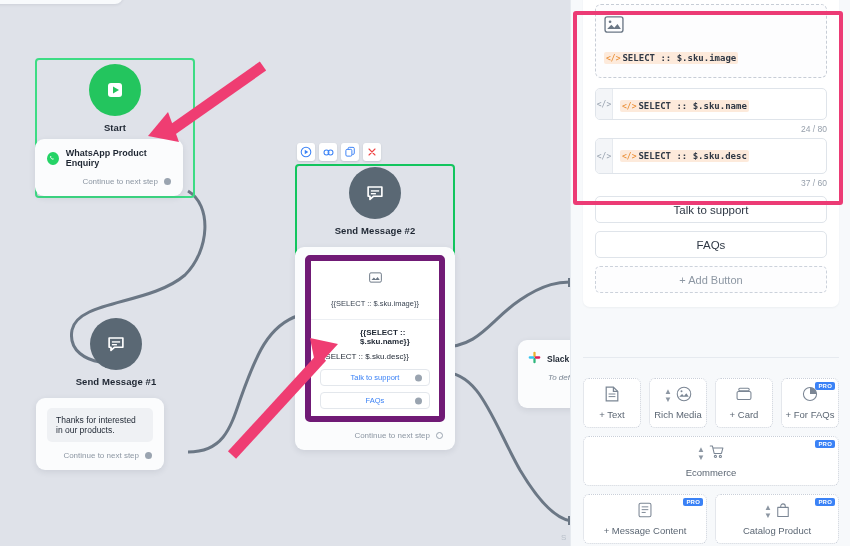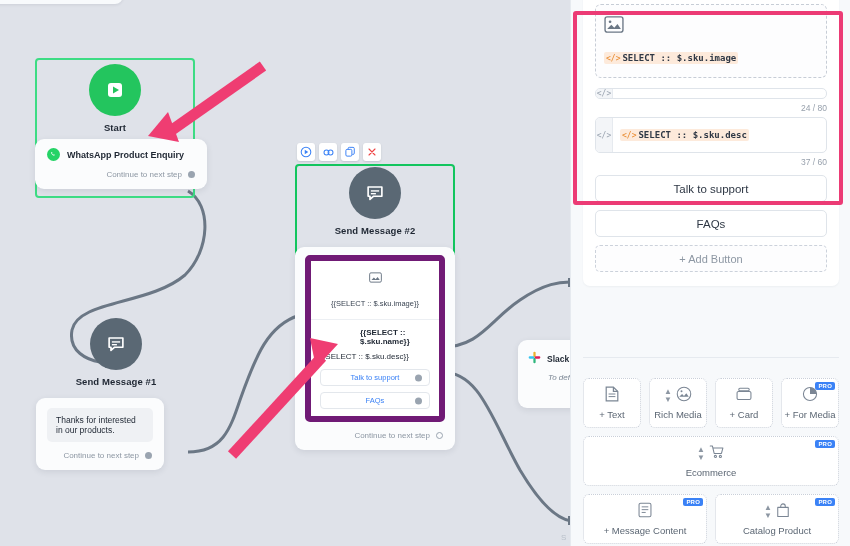--- a/index.html
+++ b/index.html
@@ -292,21 +292,21 @@
     <div class="node-head">
       <div class="circle green">
         <svg width="20" height="20" viewBox="0 0 20 20" aria-hidden="true">
           <rect x="3" y="3" width="14" height="14" rx="3" fill="#fff"></rect>
           <polygon points="8,6.5 14,10 8,13.5" fill="#23c55e"></polygon>
         </svg>
       </div>
       <div class="node-title">Start</div>
     </div>
   </div>
-  <div class="card" style="left:35px; top:139px; width:172px;">
+  <div class="card" style="left:35px; top:139px; width:148px;">
     <div class="wa-row">
       <span class="wa-icon">
         <svg width="9" height="9" viewBox="0 0 12 12" aria-hidden="true">
           <path d="M3.2 3.0c.2-.3.5-.3.7-.2l.6.8c.1.2 0 .4-.1.5l-.3.3c-.1.1-.1.2 0 .4.3.6.8 1.1 1.4 1.4.2.1.3.1.4 0l.3-.3c.1-.2.3-.2.5-.1l.8.5c.2.2.2.5 0 .7-.5.6-1.2.6-2 .2C4.5 6.5 3.6 5.6 3.1 4.5c-.3-.6-.2-1.1.1-1.5z" fill="#fff"></path>
         </svg>
       </span>
       <span class="wa-label">WhatsApp Product Enquiry</span>
     </div>
     <div class="cont-row">
       <span class="cont-text">Continue to next step</span>
@@ -435,20 +435,25 @@
           <path d="M3.4 14.6l4.6-4.8 3.3 3.3 3.6-4.2 3.8 5.7z" fill="#6b7785"></path>
         </svg>
       </span>
       <span class="tok">
         <span class="cb">&lt;/&gt;</span><span>SELECT</span>&nbsp;<span>::</span>&nbsp;<span>$.sku.image</span>
       </span>
     </div>
 
     <div class="field">
       <div class="gutter">&lt;/&gt;</div>
+      <div class="fbody">
+        <span class="tok">
+          <span class="cb">&lt;/&gt;</span><span>SELECT</span>&nbsp;<span>::</span>&nbsp;<span>$.sku.name</span>
+        </span>
+      </div>
     </div>
     <div class="counter">24 / 80</div>
 
     <div class="field tall" style="margin-top:4px;">
       <div class="gutter">&lt;/&gt;</div>
       <div class="fbody">
         <span class="tok">
           <span class="cb">&lt;/&gt;</span><span>SELECT</span>&nbsp;<span>::</span>&nbsp;<span>$.sku.desc</span>
         </span>
       </div>
@@ -507,21 +512,21 @@
       <div class="tile">
         <span class="pro">PRO</span>
         <div class="ticons">
           <span>
             <svg width="16" height="16" viewBox="0 0 18 18" aria-hidden="true">
               <circle cx="9" cy="9" r="7.4" fill="none" stroke="#7b8694" stroke-width="1.2"></circle>
               <path d="M9 9V1.6A7.4 7.4 0 0 1 16.4 9z" fill="#7b8694"></path>
             </svg>
           </span>
         </div>
-        <div class="tlabel">+ For Media</div>
+        <div class="tlabel">+ For FAQs</div>
       </div>
     </div>
 
     <div class="tilerow">
 
       <div class="tile">
         <span class="pro">PRO</span>
         <div class="ticons">
           <span class="updown">▲<br>▼</span>
           <span>

